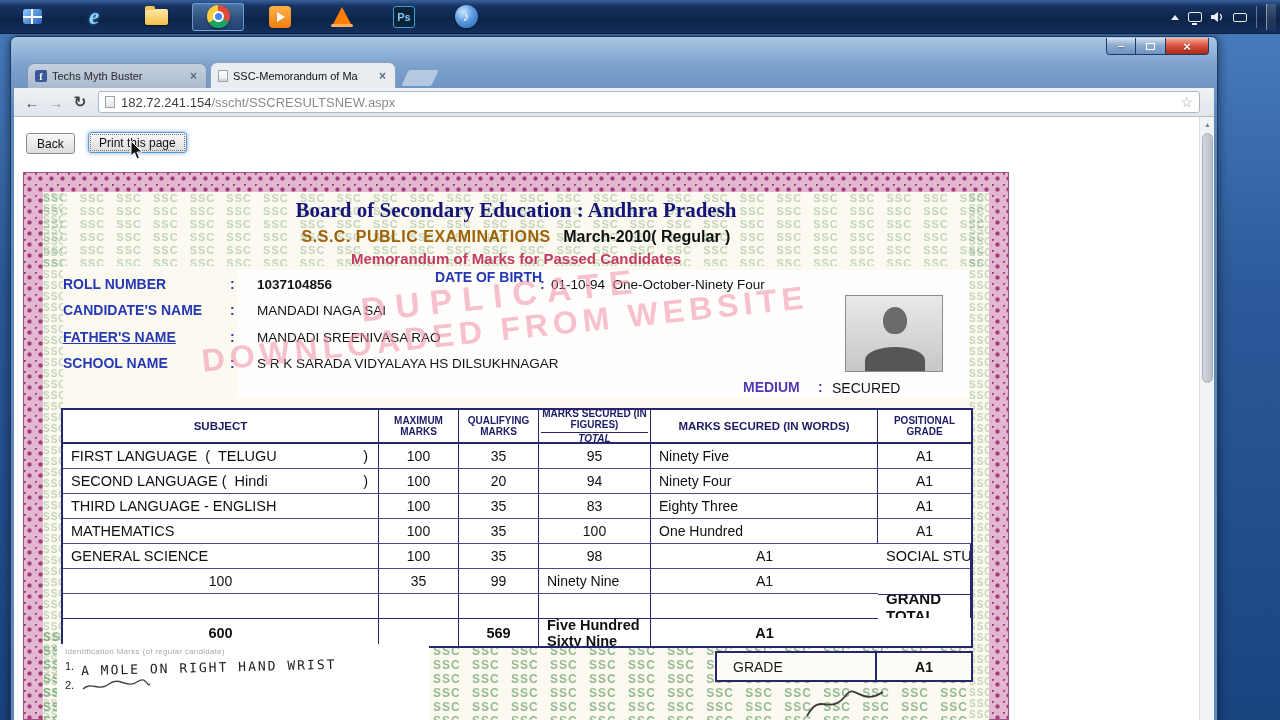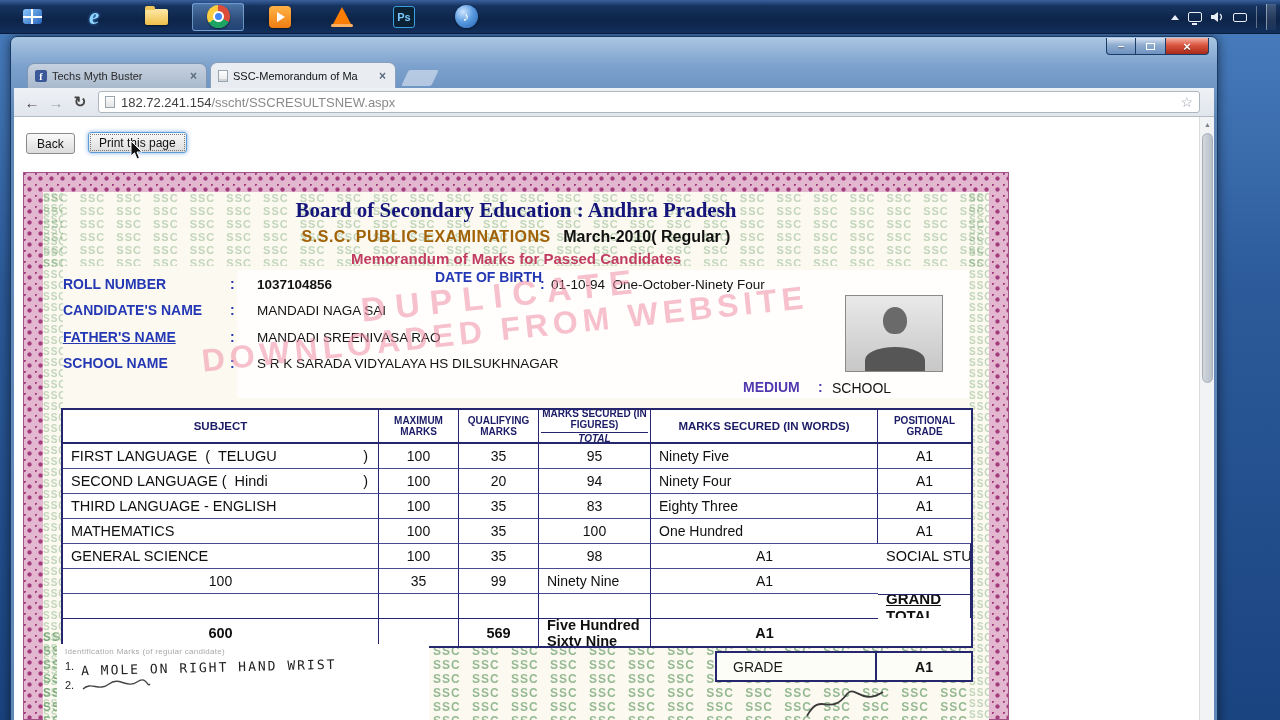--- a/index.html
+++ b/index.html
@@ -119,21 +119,21 @@
   .tc { border-right:1.5px solid #26266e; border-bottom:1px solid #4a4a94; display:flex; align-items:center; justify-content:center; font-size:14px; color:#101010; overflow:hidden; }
   .tc.last { border-right:none; }
   .th { flex-direction:column; justify-content:center; font-size:10px; font-weight:bold; color:#1b1b66; text-align:center; line-height:11px; padding:2px; border-bottom:2.5px solid #26266e; }
   .th.big { font-size:11.5px; }
   .th-total { border-top:1px solid #26266e; width:100%; margin-top:2px; padding-top:0;font-style:italic; }
   .sub { justify-content:space-between; padding:0 10px 0 8px; font-size:14.5px; }
   .sub span { white-space:pre; }
   .wordsc { justify-content:flex-start; padding-left:8px; }
   .gapc { border-bottom:none; }
   .gtc { border-bottom:none; border-top:1.5px solid #26266e; font-weight:bold; font-size:14.5px; }
-  .gtc.lbl { justify-content:flex-start; padding-left:8px; font-size:15px;text-decoration:underline; }
+  .gtc.lbl { justify-content:flex-start; padding-left:8px; font-size:15px; }
 
   .gradebox { position:absolute; left:672px; top:459px; width:258px; height:31px; border:2px solid #26266e; background:#fdfdf8; display:flex; z-index:4; }
   .gb-l { width:160px; border-right:2px solid #26266e; display:flex; align-items:center; padding-left:16px; font-size:14px; color:#1a1a1a; }
   .gb-v { flex:1; display:flex; align-items:center; justify-content:center; font-size:14px; font-weight:bold; color:#111; }
 
   .idbox { position:absolute; left:14px; top:452px; width:372px; height:76px; background:#fff; padding:3px 8px; z-index:4; }
   .id-head { font-size:8px; color:#a8a8a8; letter-spacing:.3px; }
   .id-row { display:flex; align-items:flex-start; margin-top:4px; font-size:11px; color:#333; }
   .id-no { width:16px; font-size:11px; color:#222; }
   .hand { font-family:"DejaVu Sans Mono",monospace; font-size:13px; letter-spacing:2px; color:#222; transform:rotate(-1.5deg); display:inline-block; }
@@ -270,21 +270,21 @@
         <div class="flabel" style="left:20px; top:137px;text-decoration:underline;">FATHER'S NAME</div>
         <div class="fcolon" style="left:187px; top:137px;">:</div>
         <div class="fval" style="left:214px; top:138px;">MANDADI SREENIVASA RAO</div>
 
         <div class="flabel" style="left:20px; top:163px;">SCHOOL NAME</div>
         <div class="fcolon" style="left:187px; top:163px;">:</div>
         <div class="fval" style="left:214px; top:164px;">S R K SARADA VIDYALAYA HS DILSUKHNAGAR</div>
 
         <div class="flabel medlabel" style="left:700px; top:187px;">MEDIUM</div>
         <div class="fcolon medlabel" style="left:775px; top:187px;">:</div>
-        <div class="fval" style="left:789px; top:188px; font-size:14px;">SCHOOL</div>
+        <div class="fval" style="left:789px; top:188px; font-size:14px;">SECURED</div>
 
         <div class="photo"></div>
 
         <div class="watermark">
           <div class="wm1">DUPLICATE</div>
           <div class="wm2">DOWNLOADED FROM WEBSITE</div>
         </div>
 
         <div class="mtable">
           <div class="tc th big">SUBJECT</div>

